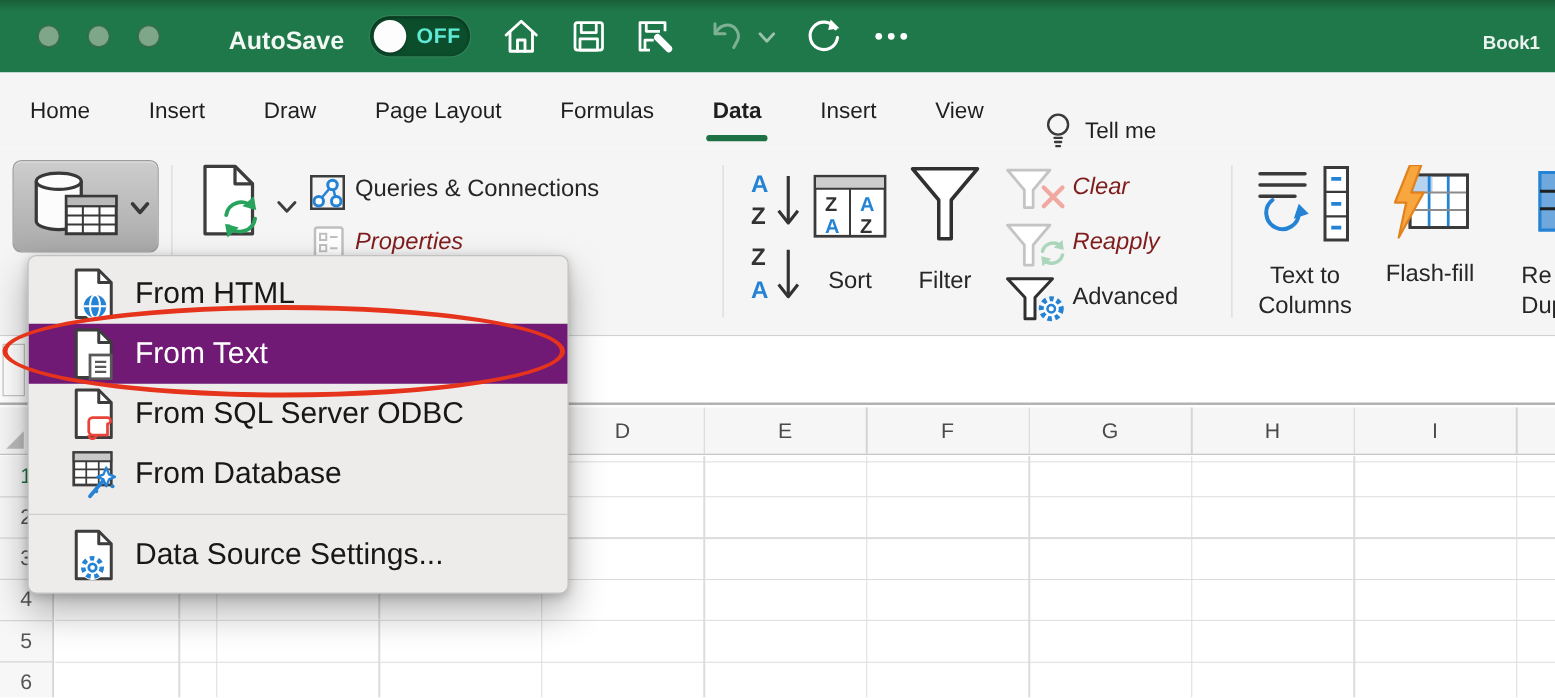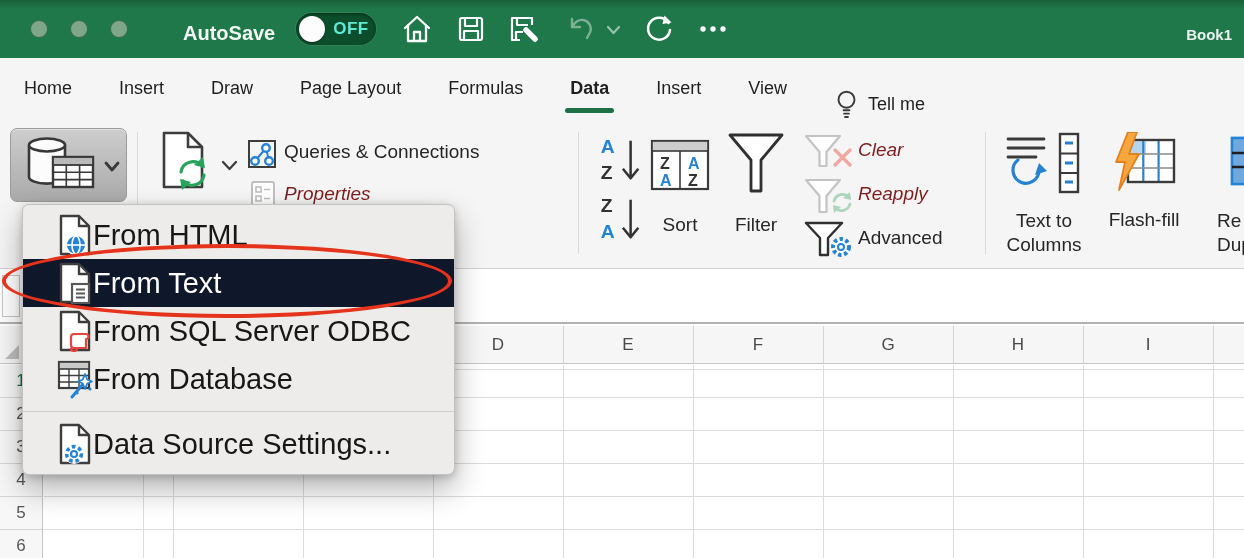--- a/index.html
+++ b/index.html
@@ -69,23 +69,23 @@
   .cells { position:absolute; left:44px; top:365px; width:1200px; height:193px; background:#fff;
     background-image:
       repeating-linear-gradient(to right,#dcdcdc 0 1px,transparent 1px 130px),
       repeating-linear-gradient(to bottom,#dcdcdc 0 1px,transparent 1px 33px);
     background-position:129px 0, 0 32px; }
 
   
   .menu { position:absolute; left:22px; top:204px; width:433px; background:#edecea;
     border:1px solid #c2c2c0; border-radius:7px; padding:6px 0; z-index:40;
     box-shadow:0 14px 30px rgba(0,0,0,.30), 0 2px 8px rgba(0,0,0,.18); }
-  .menu-item { height:48px; display:flex; align-items:center; padding-left:34px; 
-    font-size:29px; color:#171717; cursor:default; }
-  .menu-item.selected { background:#0f172a; color:#ffffff; }
+  .menu-item { height:48px; display:flex; align-items:center; padding-left:34px; gap:15px;
+    font-size:24px; color:#171717; cursor:default; }
+  .menu-item.selected { background:#701a75; color:#ffffff; }
   .menu-sep { height:1px; background:#cfcecc; margin:8px 0; }
   .mi { flex:0 0 36px; width:36px; height:42px; }
 
   
   .annotation-ellipse { position:absolute; left:2px; top:244px; width:450px; height:74px;
     border:4px solid #e5341b; border-radius:50%; z-index:50; pointer-events:none; }
 </style>
 </head>
 <body>
 

